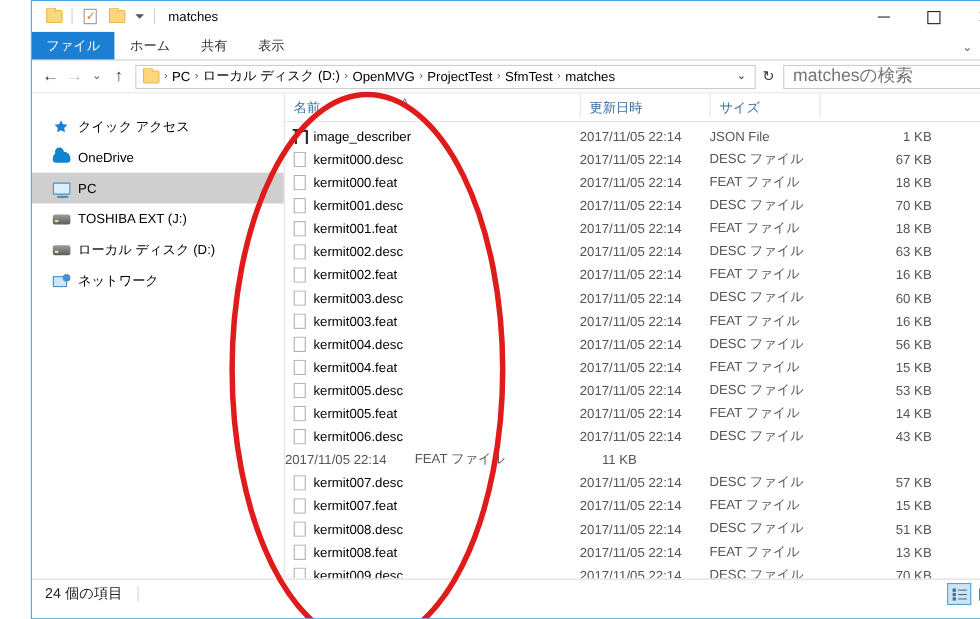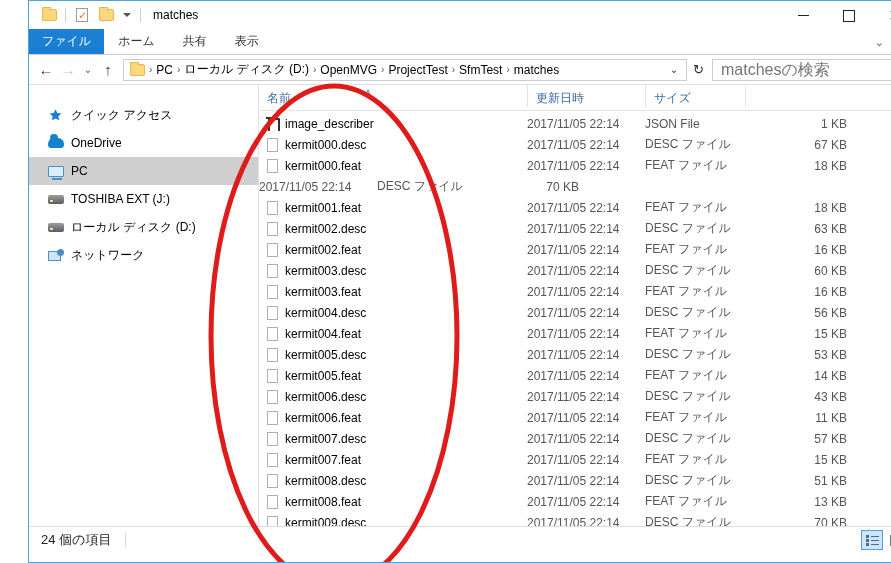--- a/index.html
+++ b/index.html
@@ -491,20 +491,24 @@
           <div class="row">
             <div class="cell-name">
               <span class="fileicon"></span>
               <span>kermit000.feat</span>
             </div>
             <div class="cell-date">2017/11/05 22:14</div>
             <div class="cell-type">FEAT ファイル</div>
             <div class="cell-size">18 KB</div>
           </div>
           <div class="row">
+            <div class="cell-name">
+              <span class="fileicon"></span>
+              <span>kermit001.desc</span>
+            </div>
             <div class="cell-date">2017/11/05 22:14</div>
             <div class="cell-type">DESC ファイル</div>
             <div class="cell-size">70 KB</div>
           </div>
           <div class="row">
             <div class="cell-name">
               <span class="fileicon"></span>
               <span>kermit001.feat</span>
             </div>
             <div class="cell-date">2017/11/05 22:14</div>
@@ -586,24 +590,20 @@
           <div class="row">
             <div class="cell-name">
               <span class="fileicon"></span>
               <span>kermit006.desc</span>
             </div>
             <div class="cell-date">2017/11/05 22:14</div>
             <div class="cell-type">DESC ファイル</div>
             <div class="cell-size">43 KB</div>
           </div>
           <div class="row">
-            <div class="cell-name">
-              <span class="fileicon"></span>
-              <span>kermit006.feat</span>
-            </div>
             <div class="cell-date">2017/11/05 22:14</div>
             <div class="cell-type">FEAT ファイル</div>
             <div class="cell-size">11 KB</div>
           </div>
           <div class="row">
             <div class="cell-name">
               <span class="fileicon"></span>
               <span>kermit007.desc</span>
             </div>
             <div class="cell-date">2017/11/05 22:14</div>

